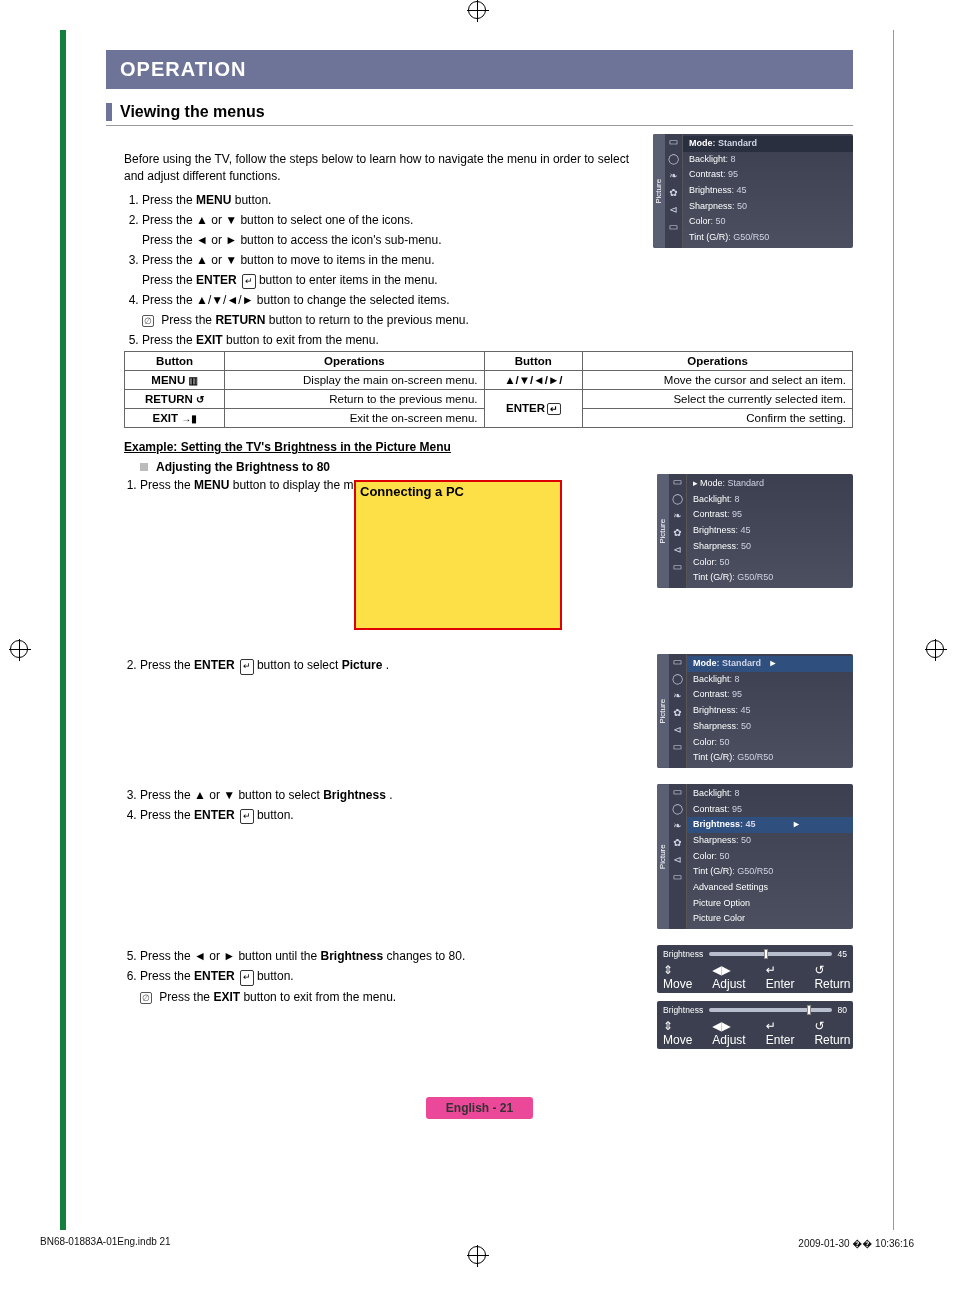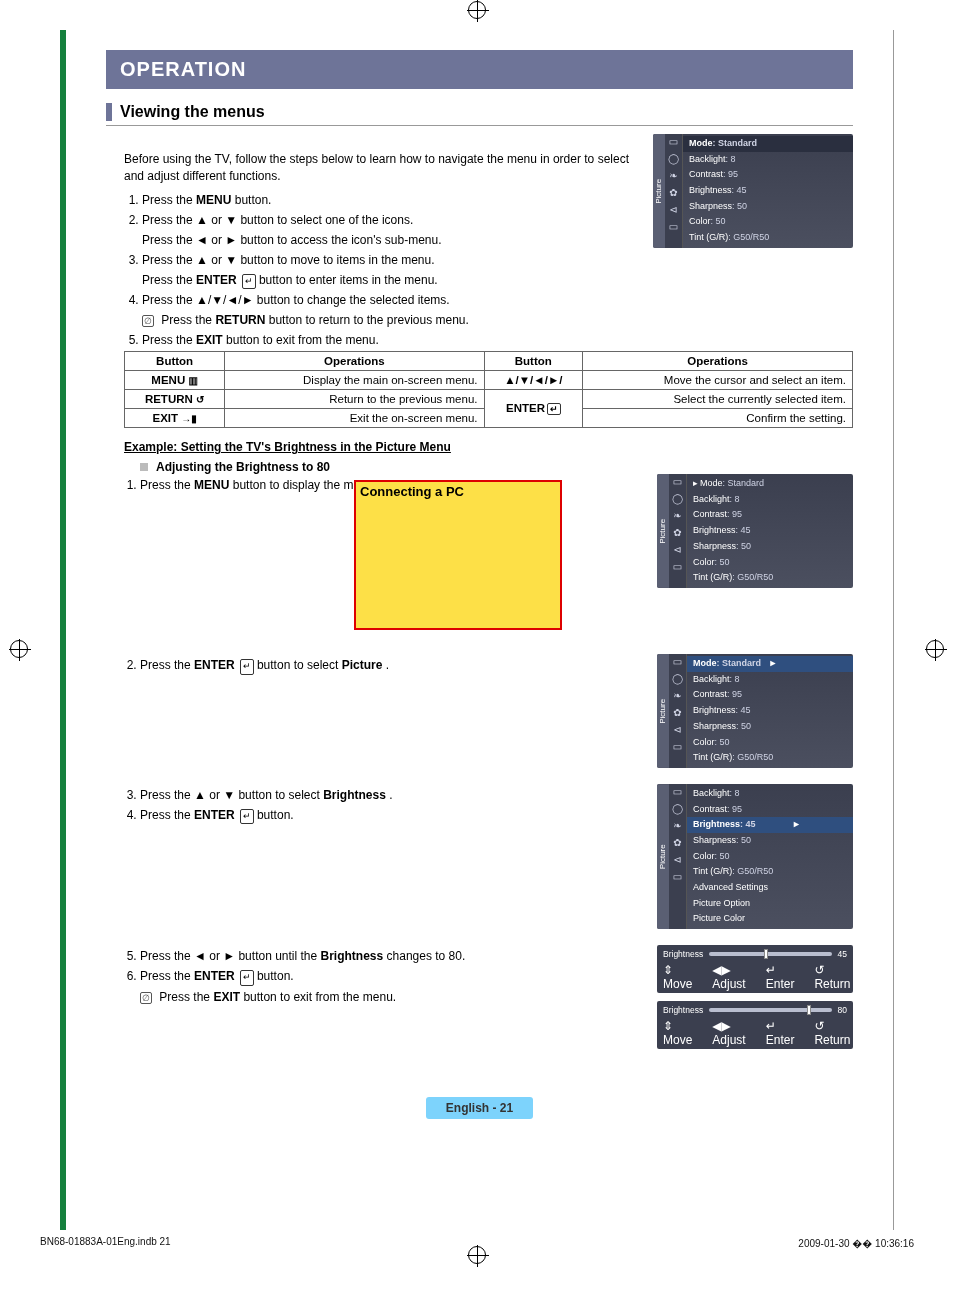--- a/index.html
+++ b/index.html
@@ -194,21 +194,21 @@
     width:4px; height:10px; background:#fff; border:1px solid #888;
   }
   .slider-nav { display:flex; justify-content:space-around; font-size:12px; gap:20px;}
 
   .page-footer {
     text-align:center;
     margin-top: 40px;
   }
   .page-badge {
     display:inline-block;
-    background:#7dd3fc;
+    background:#ec4899;
     padding:4px 20px;
     border-radius:3px;
     font-size:12px; font-weight:bold;
     color:#333;
   }
   .print-footer {
     display:flex; justify-content:space-between;
     font-size:10px; color:#111;
     margin: 6px 40px 0 40px;
   }

